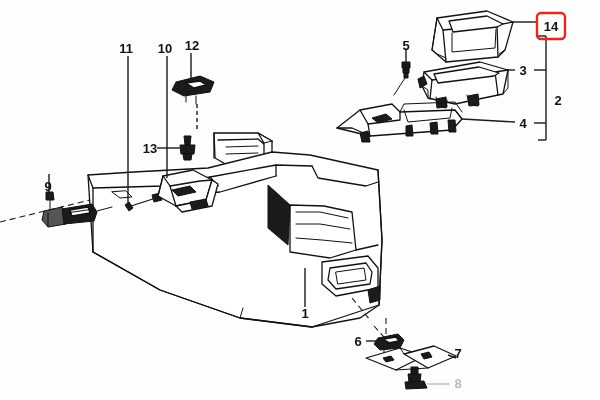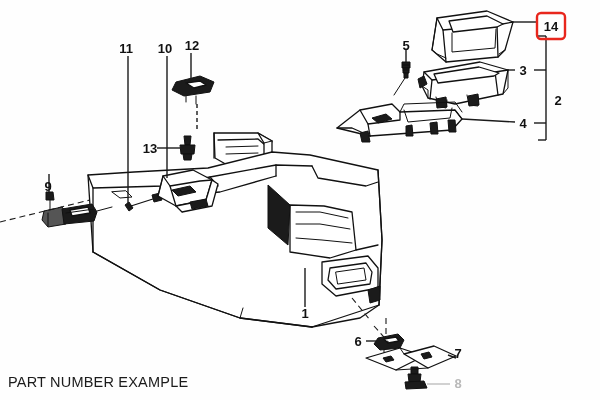--- a/index.html
+++ b/index.html
@@ -307,15 +307,14 @@
       <text class="callout-num" x="126" y="53" text-anchor="middle">11</text>
       <text class="callout-num" x="192" y="50" text-anchor="middle">12</text>
       <text class="callout-num" x="150" y="153" text-anchor="middle">13</text>
       <text class="callout-num" x="551" y="31" text-anchor="middle">14</text>
     </g>
 
     <rect class="highlight-box" x="537" y="13" width="28" height="26"></rect>
 
   </svg>
 
-  <div class="caption">PART NUMBER EXAMPLE</div>
 
 </div>
 
 </body></html>

